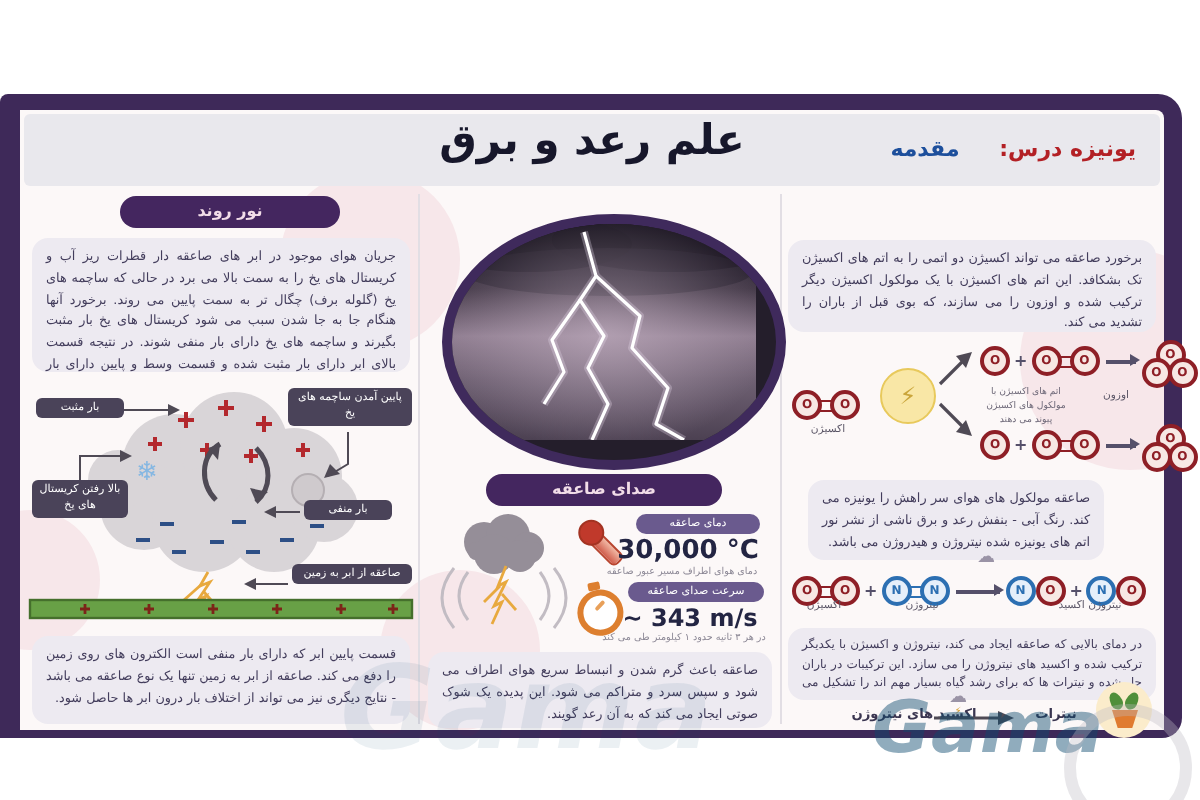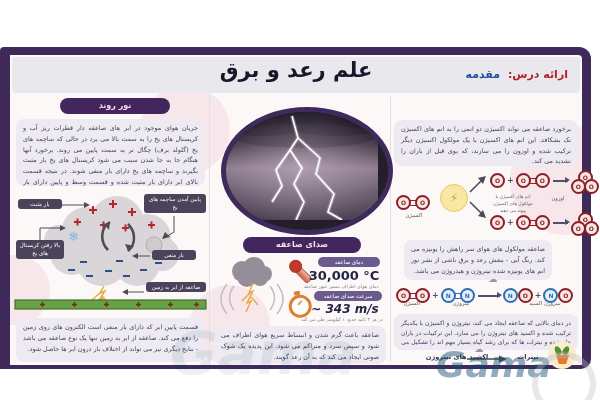--- a/index.html
+++ b/index.html
@@ -9,21 +9,21 @@
   .frame{position:absolute;left:0;top:47px;width:591px;height:322px;background:#3e2959;
          border-radius:4px 12px 10px 0;}
   .inner{position:absolute;left:10px;top:55px;width:572px;height:310px;background:#fcf8f8;
          border-radius:0 4px 0 0;overflow:hidden;}
   .blob{position:absolute;border-radius:50%;background:#f7e7ea;}
   
   .band{position:absolute;left:12px;top:57px;width:568px;height:36px;background:#e9e8ed;border-radius:3px;}
   .title{position:absolute;left:0;top:1px;width:100%;text-align:center;font-size:21px;font-weight:bold;
          color:#17172b;letter-spacing:1px;}
   .lesson{position:absolute;right:12px;top:11px;font-size:11px;font-weight:bold;direction:rtl;}
-  .lesson .l1{color:#b32025;} .lesson .l2{color:#1d4f9c;margin-right:4px;}
+  .lesson .l1{color:#b32025;} .lesson .l2{color:#1d4f9c;margin-right:16px;}
   
   .pill-h{position:absolute;background:#44265f;border-radius:9px;color:#f2dde8;font-weight:bold;
           text-align:center;direction:rtl;}
   .card{position:absolute;background:#edeaf1;border-radius:8px;color:#433d5c;direction:rtl;
         text-align:justify;overflow:hidden;}
   .card p{margin:0;padding:4px 7px;font-size:6.4px;line-height:1.68;}
   .divider{position:absolute;top:97px;width:1px;height:265px;background:#e2dee4;}
   
   .dlabel{position:absolute;background:#4a4359;color:#fff;border-radius:3px;font-size:5.5px;
           line-height:1.5;text-align:center;direction:rtl;padding:1px 2px;box-sizing:border-box;}
@@ -83,21 +83,21 @@
   <div class="inner">
     <div class="blob" style="left:130px;top:30px;width:90px;height:90px;"></div>
     <div class="blob" style="left:500px;top:70px;width:110px;height:110px;"></div>
     <div class="blob" style="left:180px;top:230px;width:80px;height:80px;"></div>
     <div class="blob" style="left:-30px;top:200px;width:70px;height:70px;"></div>
   </div>
 
   <div class="band">
     <div class="title">علم رعد و برق</div>
     <div class="lesson">
-      <span class="l1">ارائه درس:</span>
+      <span class="l1">یونیزه درس:</span>
       <span class="l2">مقدمه</span>
     </div>
   </div>
 
   <div class="divider" style="left:209px;"></div>
   <div class="divider" style="left:390px;"></div>
 
   <div class="pill-h" style="left:60px;top:98px;width:110px;height:16px;font-size:8px;line-height:16px;">نور روند</div>
 
   <div class="card" style="left:16px;top:119px;width:189px;height:67px;">
@@ -255,21 +255,21 @@
   <div class="mini-pill" style="left:318px;top:257px;width:62px;height:10px;">دمای صاعقه</div>
   <div class="bigval" style="left:303px;top:268px;width:82px;font-size:13px;">30,000 °C</div>
   <div class="caption" style="left:296px;top:284px;width:90px;">دمای هوای اطراف مسیر عبور صاعقه</div>
 
   <div class="watch">
     <div class="btn"></div>
       <div class="face"></div>
       <div class="hand"></div>
   </div>
   <div class="mini-pill" style="left:314px;top:291px;width:68px;height:10px;">سرعت صدای صاعقه</div>
-  <div class="bigval" style="left:305px;top:302px;width:80px;font-size:12px;font-style:italic;">~ 343 m/s</div>
+  <div class="bigval" style="left:305px;top:302px;width:80px;font-size:12px;">~ 343 m/s</div>
   <div class="caption" style="left:298px;top:317px;width:88px;">در هر ۳ ثانیه حدود ۱ کیلومتر طی می کند</div>
 
   <div class="card" style="left:214px;top:326px;width:172px;height:38px;">
     <p>صاعقه باعث گرم شدن و انبساط سریع هوای اطراف می شود و سپس سرد و متراکم می شود. این پدیده یک شوک صوتی ایجاد می کند که به آن رعد گویند.</p>
   </div>
 
 
   <div class="card" style="left:394px;top:120px;width:184px;height:46px;">
     <p>برخورد صاعقه می تواند اکسیژن دو اتمی را به اتم های اکسیژن تک بشکافد. این اتم های اکسیژن با یک مولکول اکسیژن دیگر ترکیب شده و اوزون را می سازند، که بوی قبل از باران را تشدید می کند.</p>
   </div>

